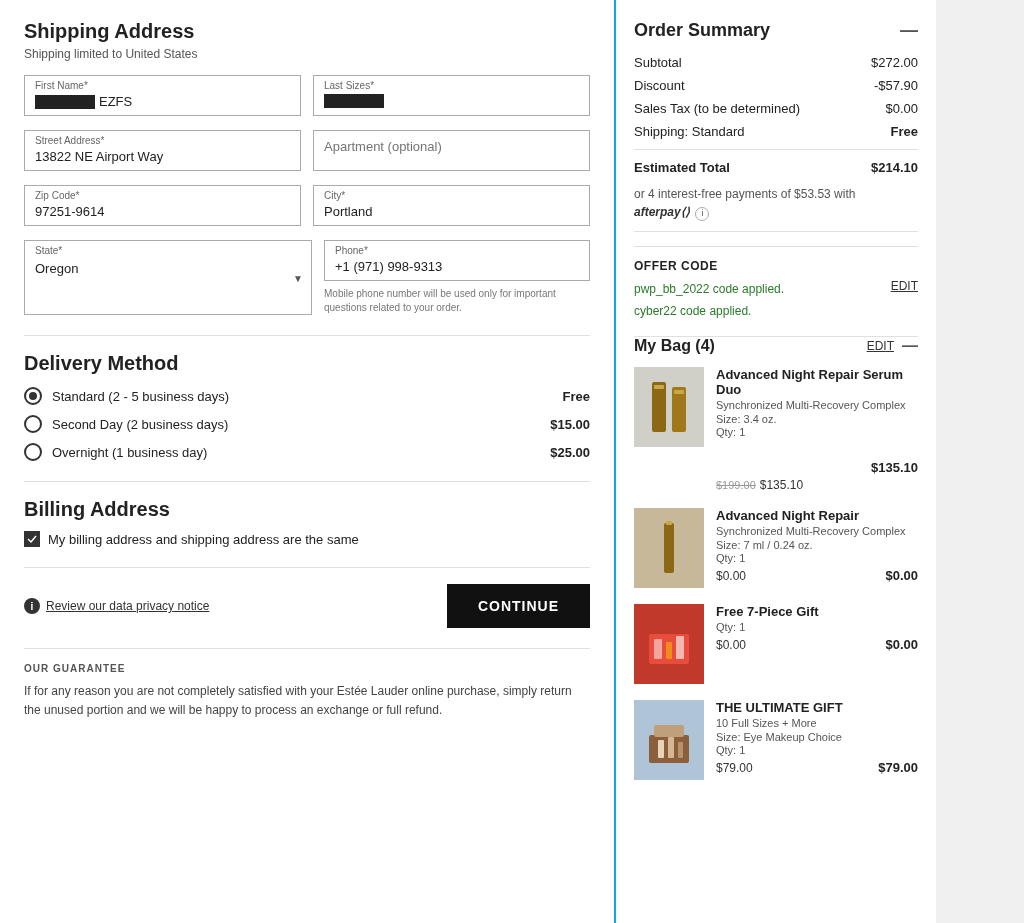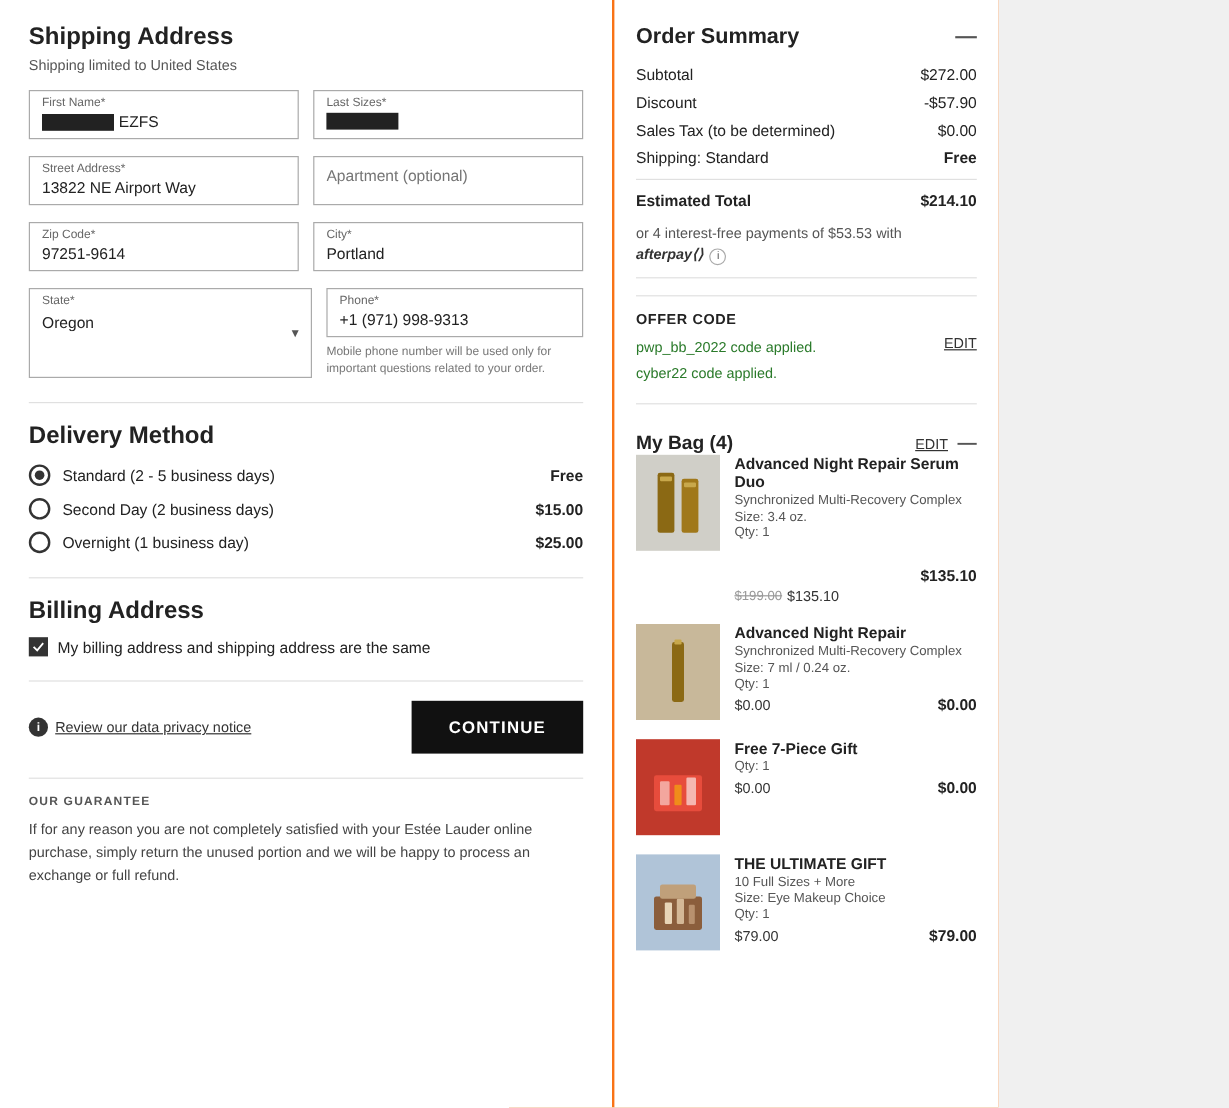--- a/index.html
+++ b/index.html
@@ -1,18 +1,18 @@
 <!DOCTYPE html>
 <html><head>
   <meta charset="utf-8">
   <style>
     * { box-sizing: border-box; margin: 0; padding: 0; }
     body { font-family: Arial, Helvetica, sans-serif; font-size: 13px; background: #f0f0f0; color: #222; }
 
-    .page-wrapper { display: flex; width: 832px; min-height: 923px; background: #f97316; gap: 2px; }
+    .page-wrapper { display: flex; width: 936px; min-height: 923px; background: #0ea5e9; gap: 2px; }
 
     
     .left-panel { flex: 1; background: #fff; padding: 20px 24px; }
 
     .section-title { font-size: 20px; font-weight: bold; margin-bottom: 4px; }
     .section-subtitle { font-size: 12px; color: #555; margin-bottom: 14px; }
 
     .form-row { display: flex; gap: 12px; margin-bottom: 14px; }
     .form-group { flex: 1; position: relative; border: 1px solid #aaa; padding: 8px 10px 6px 10px; }
     .form-label { font-size: 10px; color: #666; position: absolute; top: 4px; left: 10px; }
@@ -67,21 +67,21 @@
     .afterpay-row { font-size: 12px; color: #555; margin-top: 10px; line-height: 1.5; }
     .afterpay-logo { font-style: italic; font-weight: bold; color: #333; }
     .afterpay-info { display: inline-flex; align-items: center; justify-content: center; width: 14px; height: 14px; border-radius: 50%; border: 1px solid #aaa; font-size: 9px; cursor: pointer; margin-left: 2px; }
 
     .offer-code-section { margin-top: 14px; border-top: 1px solid #e0e0e0; padding-top: 12px; }
     .offer-code-label { font-size: 12px; font-weight: bold; letter-spacing: 0.5px; margin-bottom: 6px; }
     .offer-code-row { display: flex; justify-content: space-between; align-items: flex-start; }
     .offer-codes { font-size: 12px; color: #2a7a2a; line-height: 1.8; }
     .edit-link { font-size: 12px; color: #333; text-decoration: underline; cursor: pointer; }
 
-    .my-bag-header { display: flex; justify-content: space-between; align-items: center; margin-top: 14px; border-top: 1px solid #e0e0e0; padding-top: 24px; }
+    .my-bag-header { display: flex; justify-content: space-between; align-items: center; margin-top: 14px; border-top: 1px solid #e0e0e0; padding-top: 0; margin-bottom: 12px; }
     .my-bag-title { font-size: 16px; font-weight: bold; }
     .my-bag-actions { display: flex; align-items: center; gap: 8px; font-size: 12px; }
     .edit-bag-link { text-decoration: underline; cursor: pointer; color: #333; }
     .bag-collapse { font-size: 16px; font-weight: bold; color: #555; cursor: pointer; }
 
     .product-item { display: flex; gap: 12px; margin-bottom: 16px; }
     .product-img-placeholder { width: 70px; height: 80px; flex-shrink: 0; background: #d0cfc8; display: flex; align-items: center; justify-content: center; }
     .product-img-placeholder.red-bg { background: #c0392b; }
     .product-img-placeholder.blue-bg { background: #b0c4d8; }
     .product-img-placeholder.tan-bg { background: #d0cfc8; }

